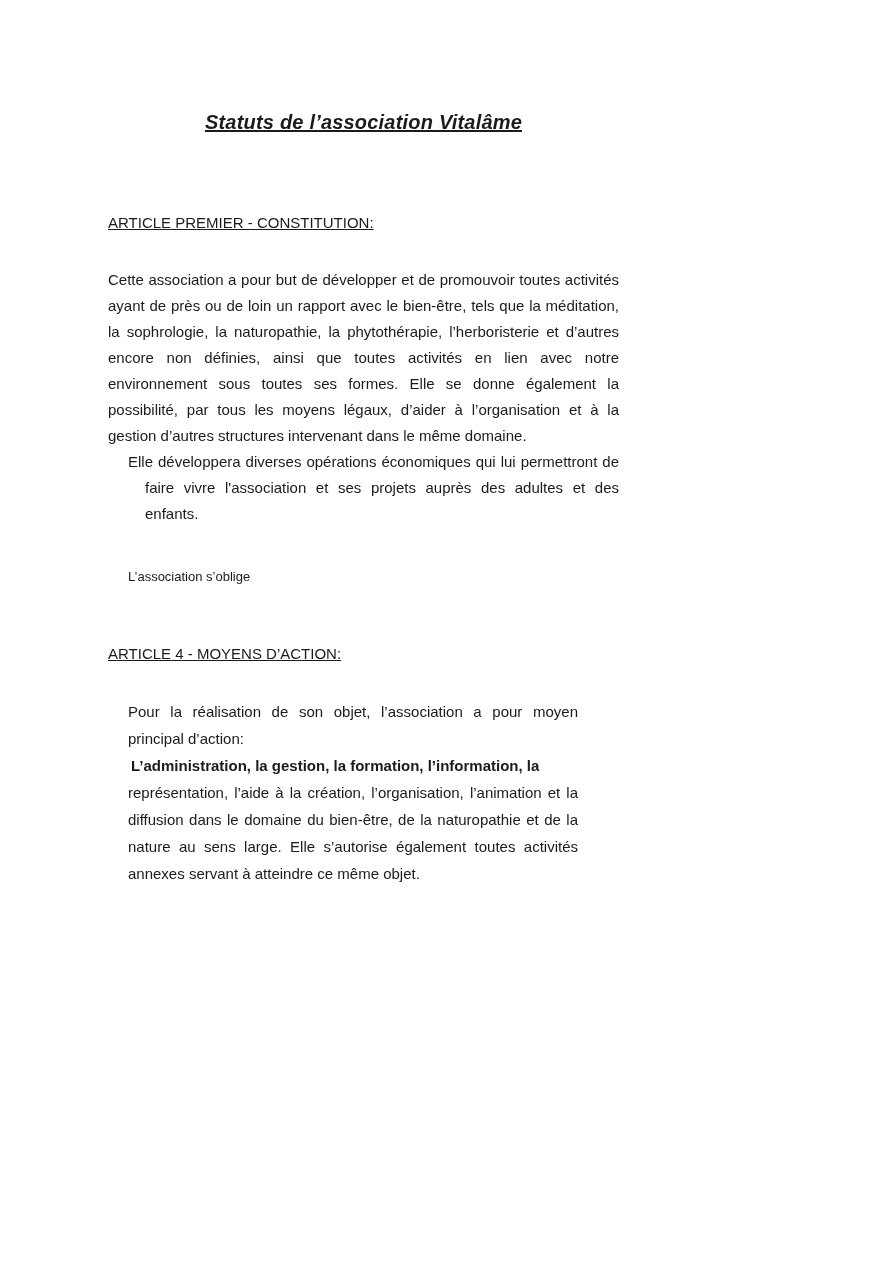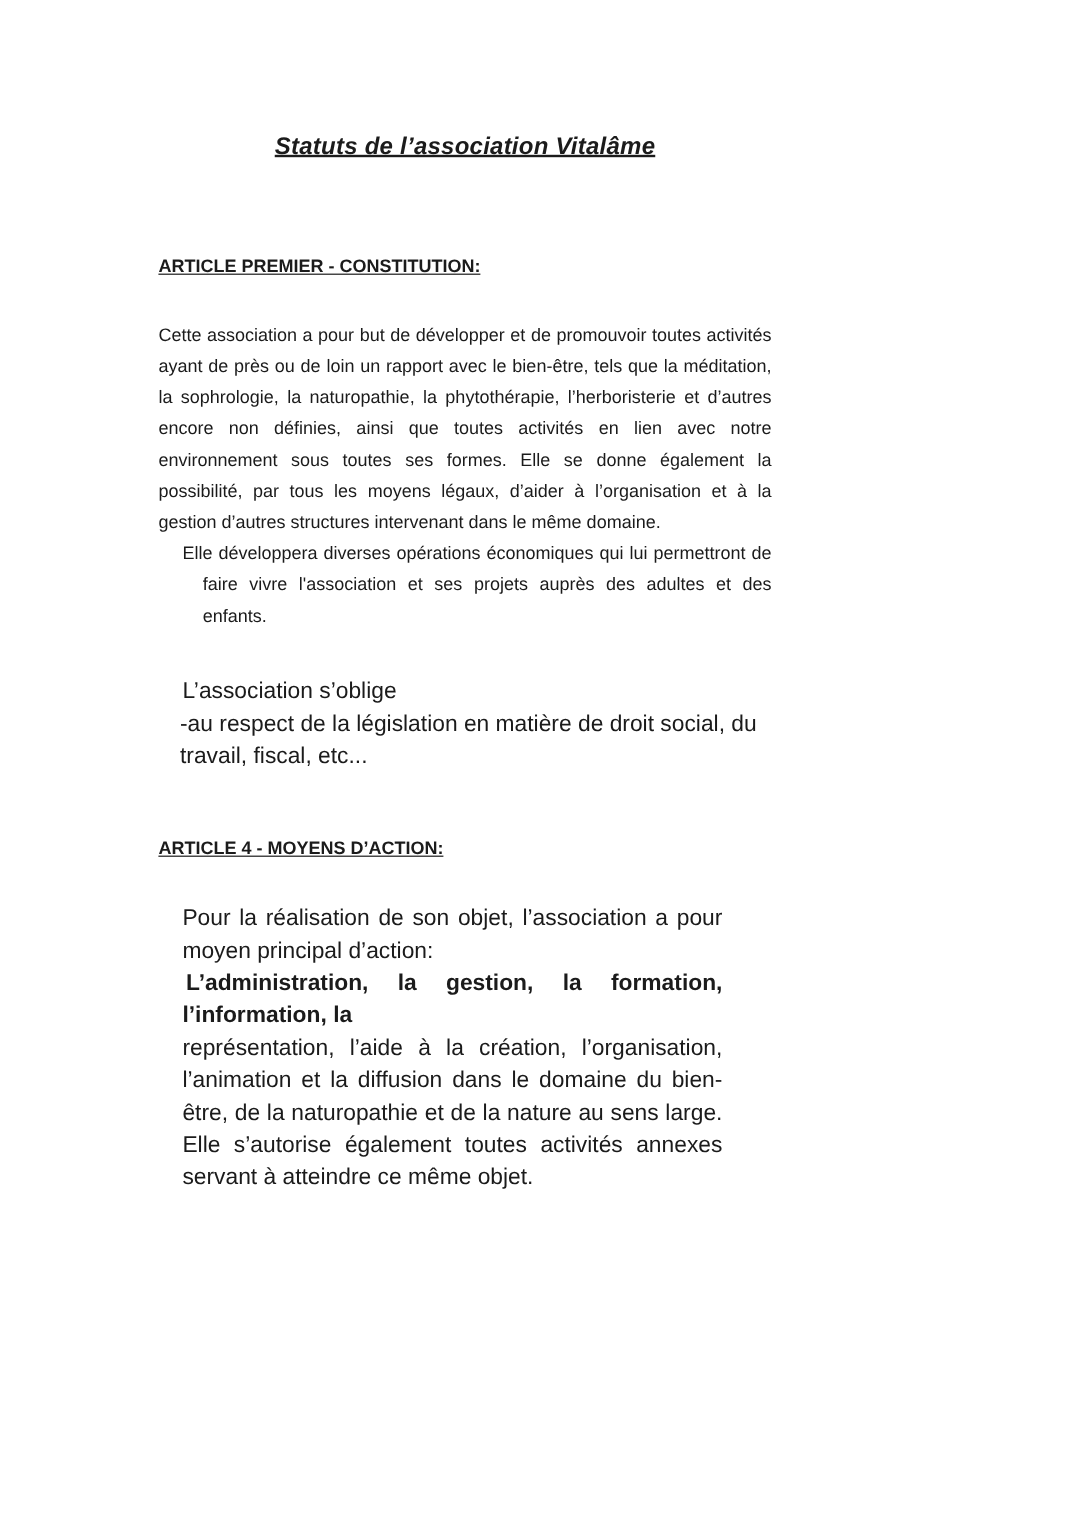--- a/index.html
+++ b/index.html
@@ -11,36 +11,35 @@
     width: 894px;
     height: 1263px;
     overflow: hidden;
     font-family: "Liberation Sans", sans-serif;
     color: #1b1b1b;
   }
   .doc {
     padding: 0 108px;
     box-sizing: border-box;
     width: 727px;
-    margin-left: 24px;
   }
   .doc-title {
     margin: 110px 0 0 0;
     font-size: 20px;
     line-height: 24px;
     font-weight: bold;
     font-style: italic;
     text-decoration: underline;
     text-align: center;
     letter-spacing: 0.2px;
   }
   .article-heading {
     font-size: 15px;
     line-height: 18px;
-    font-weight: bold;
+    font-weight: normal;
     text-decoration: underline;
     margin: 0;
   }
   .para {
     font-size: 15px;
     line-height: 26px;
     text-align: justify;
     margin: 0;
   }
   .m-a1 { margin-top: 80px; }
@@ -48,31 +47,31 @@
   .m-a2 { margin-top: 57px; }
   .m-p2 { margin-top: 35px; }
   .para-hang {
     margin-top: 0;
     margin-left: 37px;
     text-indent: -17px;
   }
   .m-a3 { margin-top: 52px; }
   .obligations {
     margin-top: 36px;
-    font-size: 19px;
+    font-size: 13px;
     line-height: 27px;
   }
   .obligations .lead { margin-left: 20px; }
   .obligations .dash-line { margin-left: 18px; }
   .m-a4 { margin-top: 55px; }
   .means {
     margin-top: 35px;
     margin-left: 20px;
     margin-right: 41px;
-    font-size: 19px;
+    font-size: 15px;
     line-height: 27px;
     text-align: justify;
   }
   .means .lead-space { padding-left: 3px; font-weight: bold; }
   .m-a5 { margin-top: 52px; }
   sup.ordinal {
     font-size: 9px;
     vertical-align: super;
     line-height: 0;
   }
@@ -88,21 +87,20 @@
 
 
 
   <p class="para m-p2">Cette association a pour but de développer et de promouvoir toutes activités ayant de près ou de loin un rapport avec le bien-être, tels que la méditation, la sophrologie, la naturopathie, la phytothérapie, l’herboristerie et d’autres encore non définies, ainsi que toutes activités en lien avec notre environnement sous toutes ses formes. Elle se donne également la possibilité, par tous les moyens légaux, d’aider à l’organisation et à la gestion d’autres structures intervenant dans le même domaine.</p>
 
   <p class="para para-hang">Elle développera diverses opérations économiques qui lui permettront de faire vivre l'association et ses projets auprès des adultes et des enfants.</p>
 
 
   <div class="obligations">
     <div class="lead">L’association s’oblige</div>
-    <div class="dash-line">-au respect de la législation en matière de droit social, du travail, fiscal, etc...</div>
   </div>
 
   <h2 class="article-heading m-a4">ARTICLE 4 - MOYENS D’ACTION:</h2>
 
   <div class="means"><span>Pour la réalisation de son objet, l’association a pour moyen principal d’action:</span><br><span class="lead-space">L’administration, la gestion, la formation, l’information, la</span><br><span>représentation, l’aide à la création, l’organisation, l’animation et la diffusion dans le domaine du bien-être, de la naturopathie et de la nature au sens large. Elle s’autorise également toutes activités annexes servant à atteindre ce même objet.</span></div>
 
 
 </div>
 
 </body></html>

